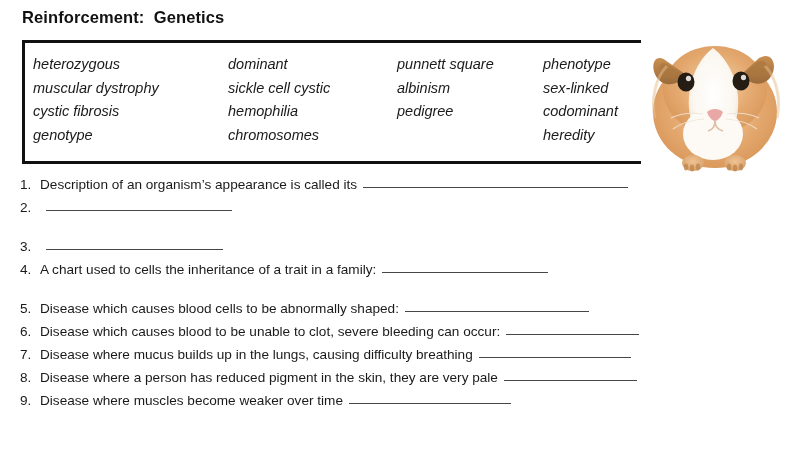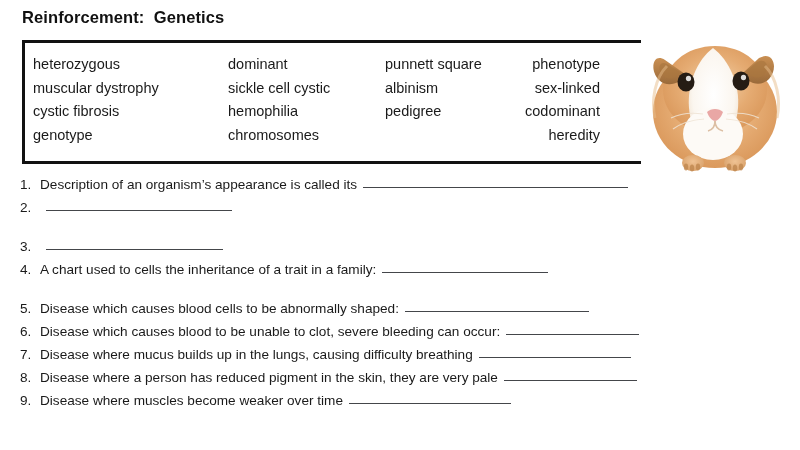--- a/index.html
+++ b/index.html
@@ -34,34 +34,35 @@
 
   
   #word-bank {
     position: absolute;
     left: 22px;
     top: 40px;
     width: 622px;
     height: 124px;
     border: 3px solid #111;
     background: transparent;
+    font-style: italic;
   }
   #word-bank-grid {
     position: relative;
     width: 100%;
     height: 100%;
   }
   .wb-col {
     position: absolute;
     top: 10px;
   }
   .wb-col-0 { left: 8px; }
   .wb-col-1 { left: 203px; }
-  .wb-col-2 { left: 360px; }
-  .wb-col-3 { left: 500px; text-align: right; }
+  .wb-col-2 { left: 372px; }
+  .wb-col-3 { left: 518px; }
   .wb-term {
     font-size: 14.5px;
     line-height: 23.5px;
     white-space: nowrap;
     color: #1a1a1a;
   }
 
   
   #guinea-pig {
     position: absolute;

